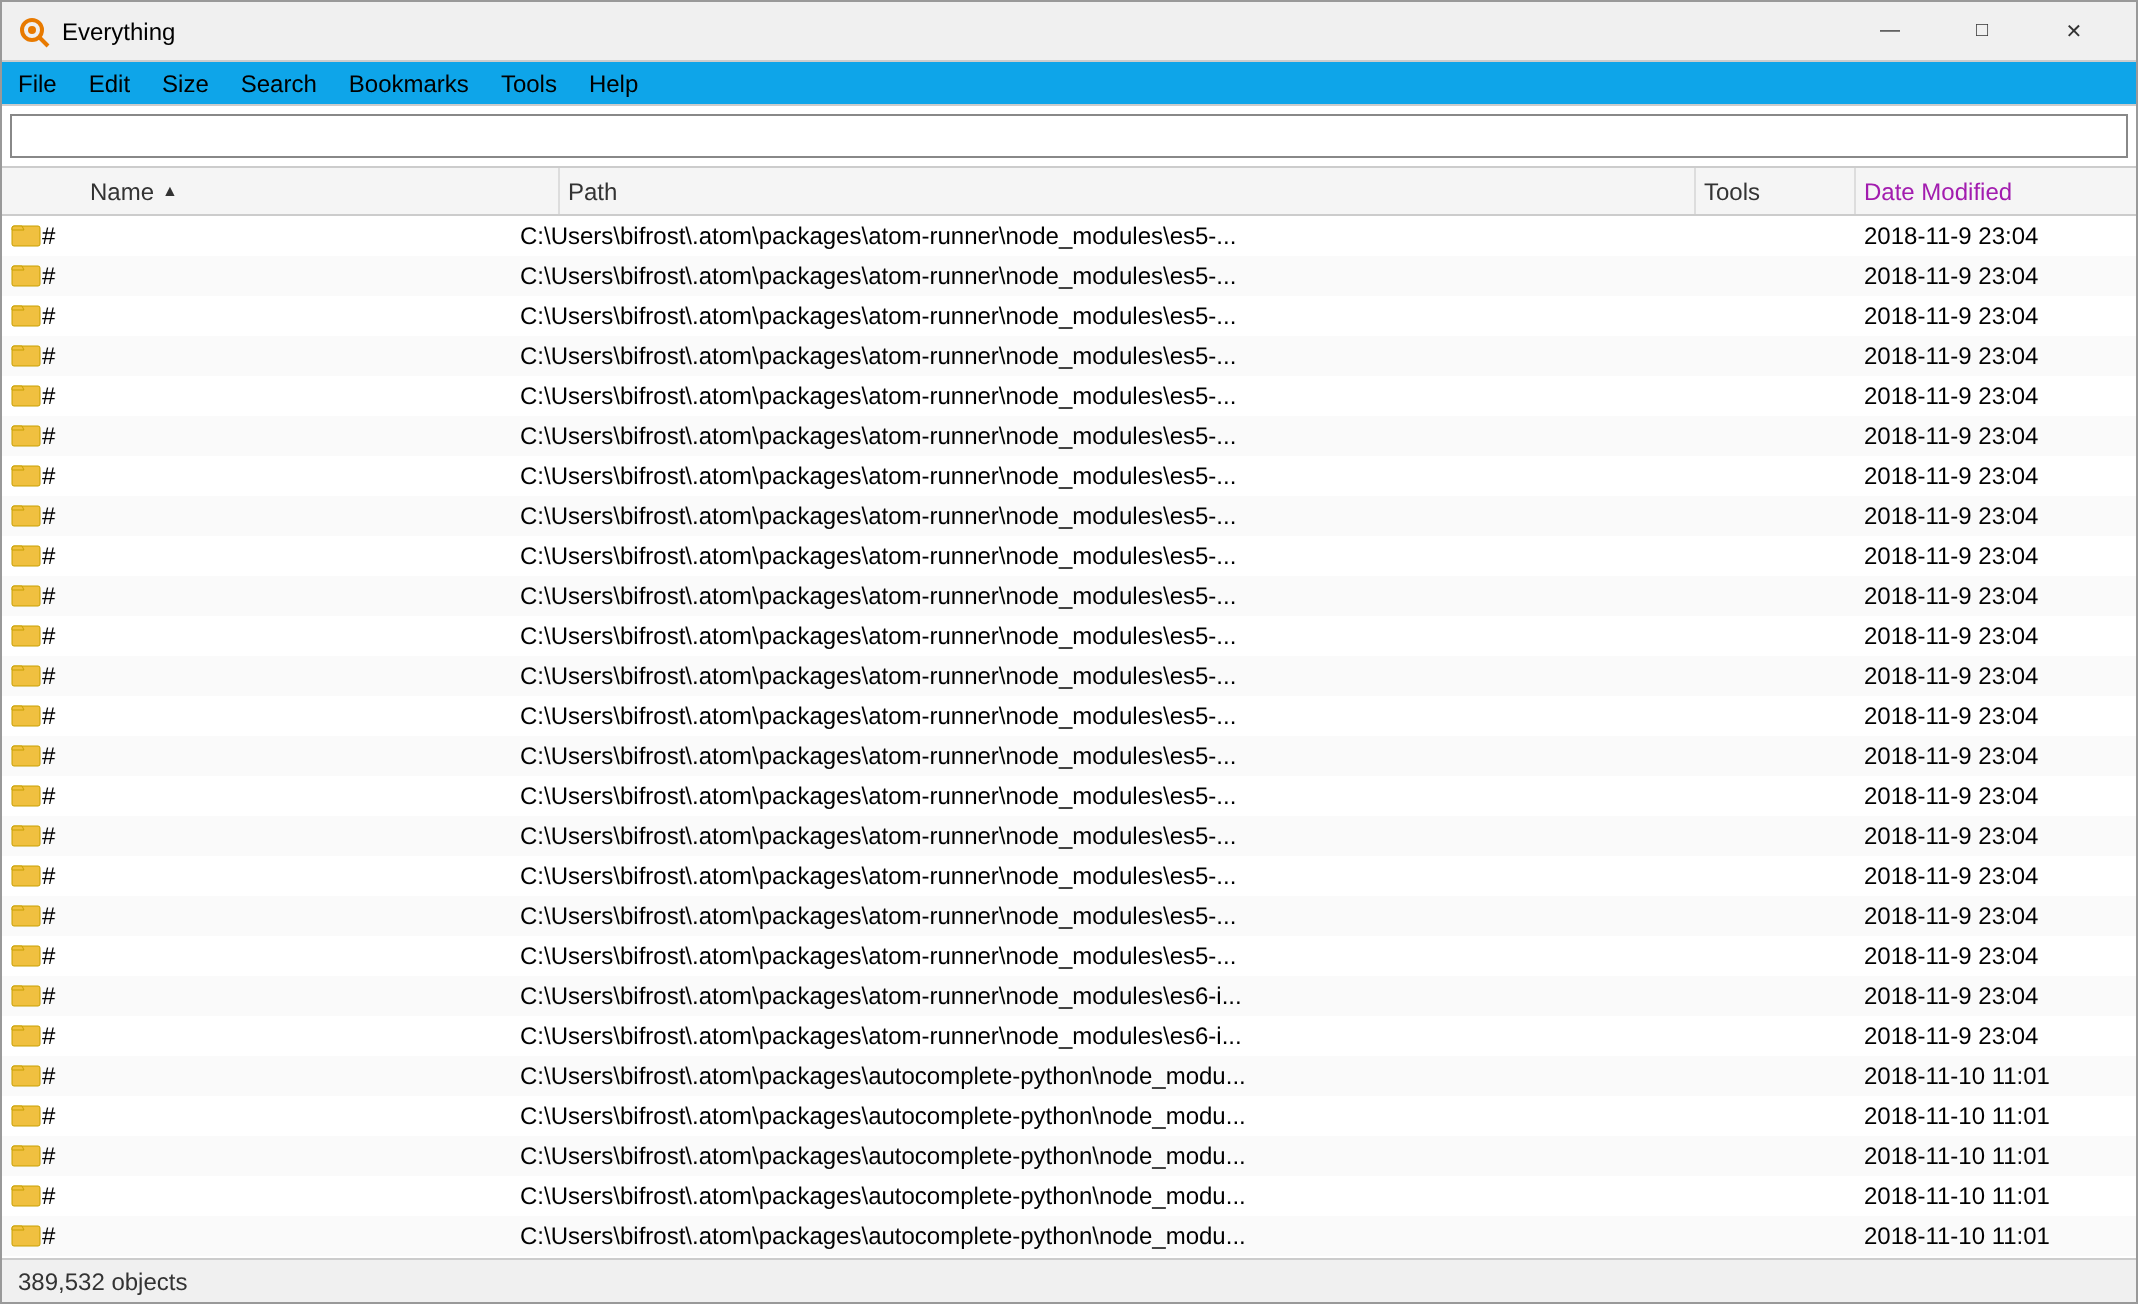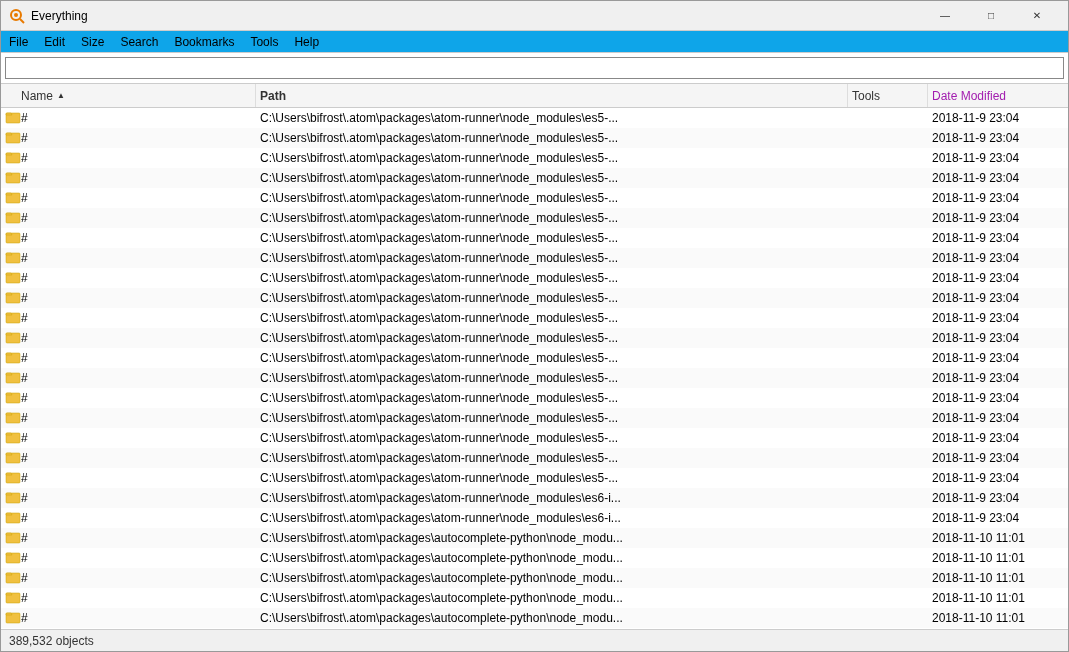--- a/index.html
+++ b/index.html
@@ -106,39 +106,40 @@
 
     
     .column-headers {
       display: flex;
       align-items: center;
       background: #f5f5f5;
       border-bottom: 1px solid #ccc;
       height: 24px;
       flex-shrink: 0;
       position: relative;
+      padding-left: 24px;
     }
 
     .col-name {
       width: 255px;
       padding: 0 4px 0 20px;
       font-weight: normal;
       color: #333;
       border-right: 1px solid #ddd;
       height: 100%;
       display: flex;
       align-items: center;
       cursor: pointer;
       flex-shrink: 0;
     }
 
     .col-path {
       flex: 1;
       padding: 0 4px;
-      font-weight: bold;
+      font-weight: normal;
       color: #333;
       border-right: 1px solid #ddd;
       height: 100%;
       display: flex;
       align-items: center;
       cursor: pointer;
     }
 
     .col-size {
       width: 80px;

